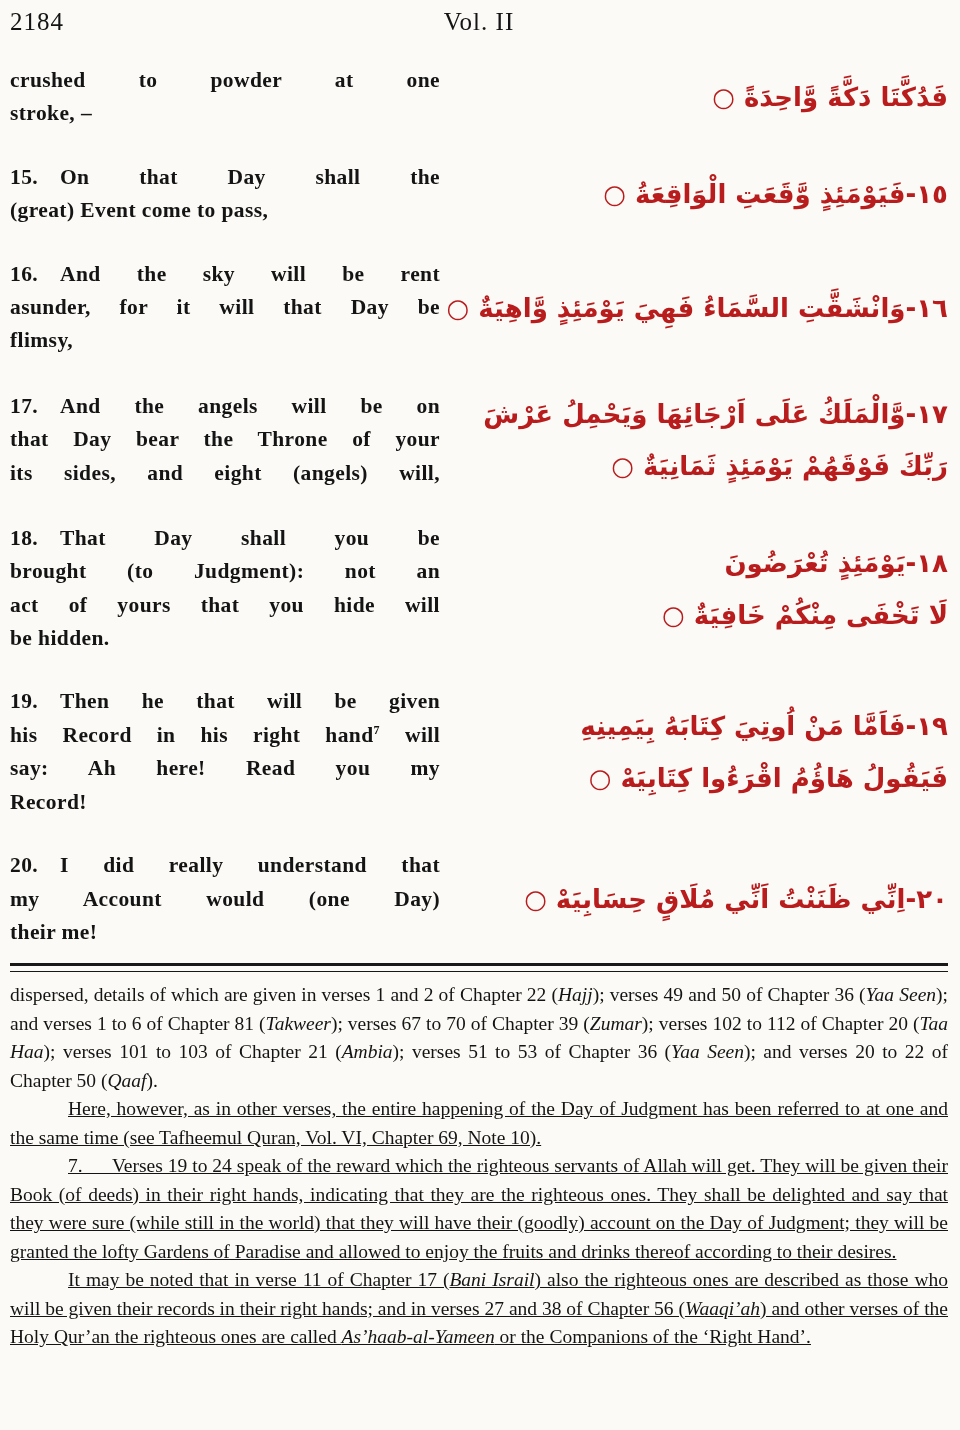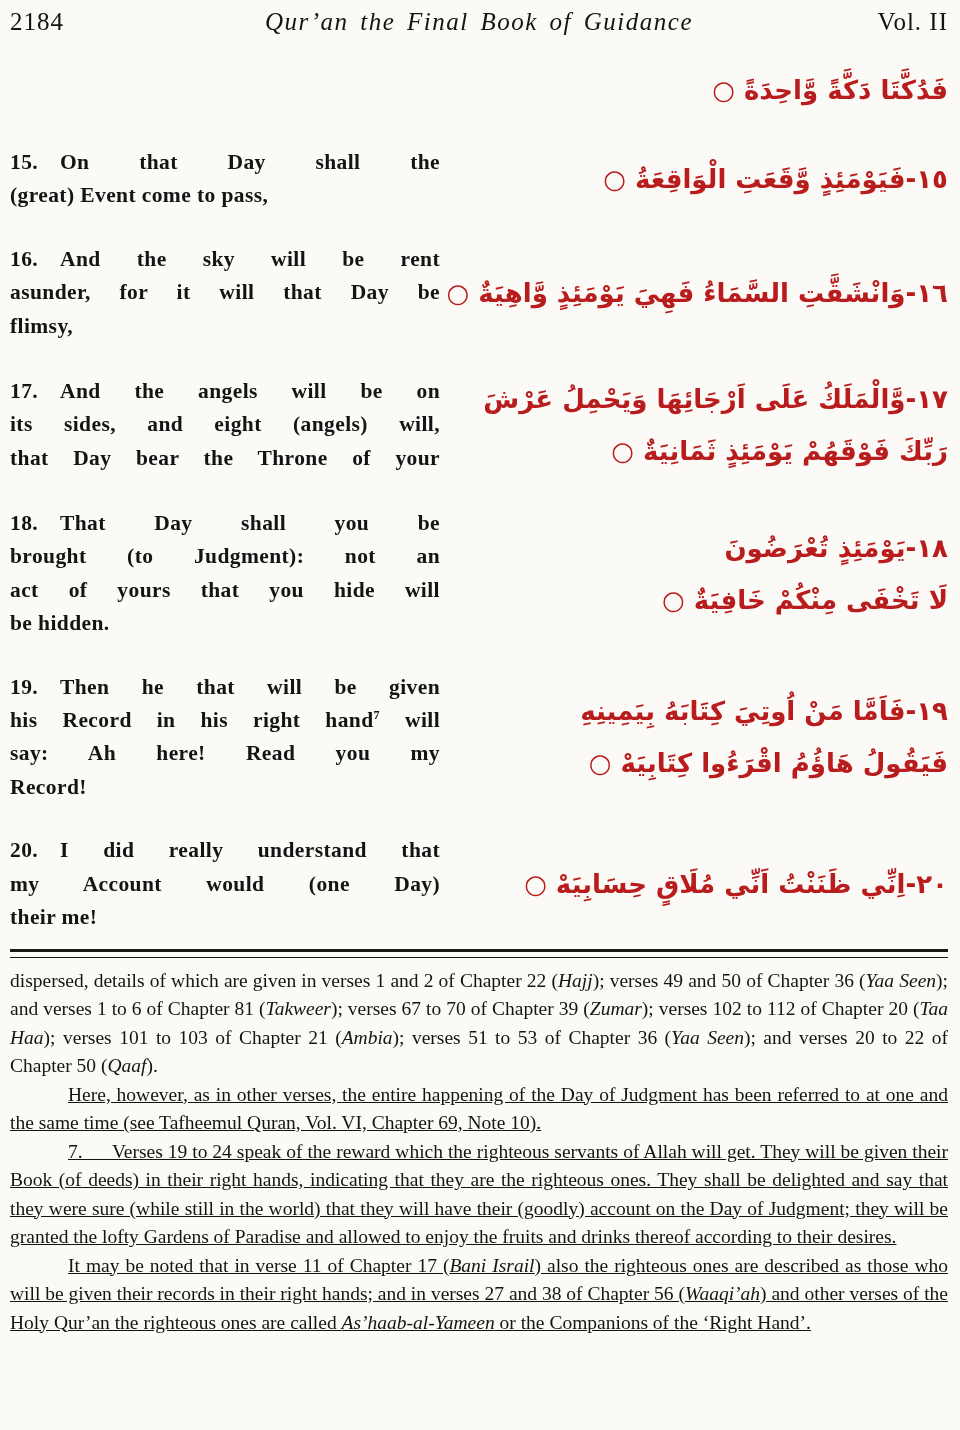--- a/index.html
+++ b/index.html
@@ -43,26 +43,29 @@
   .fn-para.indent{text-indent:58px;text-decoration:underline;}
   .fn-para .it{font-style:italic;}
 </style>
 </head>
 <body>
 
 <div class="page">
 
   <div class="hdr">
     <span class="pnum">2184</span>
-    <span class="title">Qur’an the Final Book of Guidance</span>
     <span class="vol">Vol. II</span>
   </div>
 
   <div class="verses">
       <div class="vrow">
+        <div class="en">
+          <div class="en-line">crushed to powder at one</div>
+          <div class="en-line last">stroke, –</div>
+        </div>
         <div class="ar">
           <div class="ar-line">فَدُكَّتَا دَكَّةً وَّاحِدَةً ○</div>
         </div>
       </div>
       <div class="vrow">
         <div class="en">
           <div class="en-line">15. On that Day shall the</div>
           <div class="en-line last">(great) Event come to pass,</div>
         </div>
         <div class="ar">
@@ -75,22 +78,22 @@
           <div class="en-line">asunder, for it will that Day be</div>
           <div class="en-line last">flimsy,</div>
         </div>
         <div class="ar">
           <div class="ar-line">١٦-وَانْشَقَّتِ السَّمَاءُ فَهِيَ يَوْمَئِذٍ وَّاهِيَةٌ ○</div>
         </div>
       </div>
       <div class="vrow">
         <div class="en">
           <div class="en-line">17. And the angels will be on</div>
+          <div class="en-line">that Day bear the Throne of your</div>
           <div class="en-line">its sides, and eight (angels) will,</div>
-          <div class="en-line">that Day bear the Throne of your</div>
         </div>
         <div class="ar">
           <div class="ar-line">١٧-وَّالْمَلَكُ عَلَى اَرْجَائِهَا وَيَحْمِلُ عَرْشَ</div>
           <div class="ar-line">رَبِّكَ فَوْقَهُمْ يَوْمَئِذٍ ثَمَانِيَةٌ ○</div>
         </div>
       </div>
       <div class="vrow">
         <div class="en">
           <div class="en-line">18. That Day shall you be</div>
           <div class="en-line">brought (to Judgment): not an</div>

